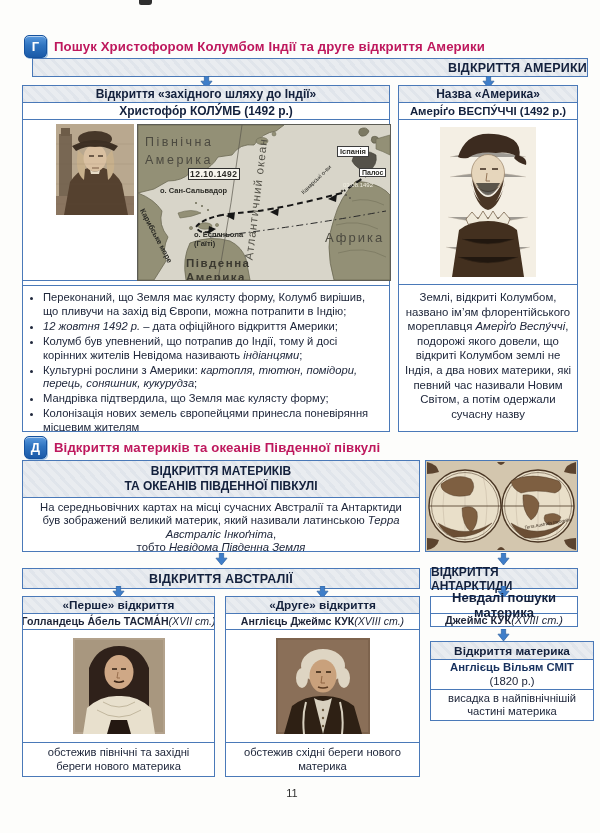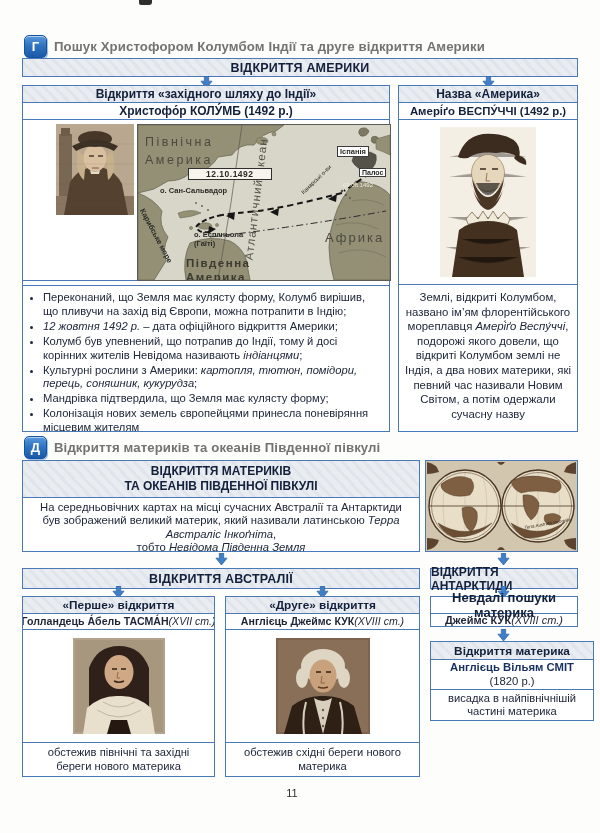--- a/index.html
+++ b/index.html
@@ -4,21 +4,21 @@
 <style>
   html,body{margin:0;padding:0;background:#ffffff;}
   .page{position:relative;width:600px;height:833px;background:#fdfdfb;overflow:hidden;
         font-family:"Liberation Sans","DejaVu Sans",sans-serif;color:#1d2438;}
   .speck{position:absolute;left:139px;top:0;width:13px;height:5px;background:#2f2f2f;border-radius:0 0 3px 2px;}
   
   .badge{position:absolute;width:21px;height:21px;border-radius:5px;
          background:linear-gradient(180deg,#5a9ade 0%,#2f74c0 45%,#1b5aa8 100%);
          border:1px solid #16529e;box-shadow:inset 0 1px 0 rgba(255,255,255,.55),1px 1px 0 #9fc2e4;
          color:#fff;font-weight:bold;font-size:13px;display:flex;align-items:center;justify-content:center;}
-  .sec-title{position:absolute;color:#737373;font-weight:bold;font-size:13.2px;letter-spacing:.1px;}
+  .sec-title{position:absolute;color:#be185d;font-weight:bold;font-size:13.2px;letter-spacing:.1px;}
   
   .box{position:absolute;border:1.4px solid #4a79b8;background:#fff;box-sizing:border-box;display:flex;flex-direction:column;}
   .row{display:flex;align-items:center;justify-content:center;border-bottom:1.3px solid #4a79b8;
        font-weight:bold;flex:0 0 auto;text-align:center;}
   .row.noline{border-bottom:none;}
   .shaded{background:#e9ecf0;background-image:repeating-linear-gradient(47deg,rgba(110,135,170,.07) 0 3px,rgba(255,255,255,0) 3px 8px);}
   .b125{font-size:12.5px;color:#13203c;letter-spacing:.2px;}
   .b12{font-size:12px;color:#13203c;}
   .hrow{height:16px;}
   .it{font-style:italic;}
@@ -35,21 +35,21 @@
   .legend{position:absolute;left:7px;top:117px;width:106px;font-size:10px;font-weight:bold;color:#2d2d2d;line-height:1.35;}
   .legend svg{display:block;margin:0 0 3px 1px;}
   
   .cmap{position:absolute;left:114px;top:4px;width:252px;height:155px;border:1px solid #5c5c55;background:#d8d5c9;overflow:hidden;}
   .ml{position:absolute;white-space:pre-line;color:#2b2b26;}
   .ml-na{left:7px;top:8px;font-size:12.5px;letter-spacing:2.5px;color:#4c4a40;line-height:1.45;}
   .ml-atl{left:38px;top:68px;width:160px;text-align:center;transform:rotate(-83deg);font-size:11.5px;letter-spacing:1.2px;color:#514f46;}
   .ml-spain{left:199px;top:21px;background:#fff;border:1px solid #3c3c3c;padding:0 2px;font-size:7.5px;font-weight:bold;white-space:nowrap;}
   .ml-palos{left:221px;top:43px;background:#fff;border:1px solid #3c3c3c;padding:0 2px;font-size:7px;font-weight:bold;white-space:nowrap;}
   .ml-dep{left:205px;top:57px;font-size:6px;color:#efece0;white-space:nowrap;}
-  .ml-arr{left:50px;top:43px;background:#f6f4ec;border:1px solid #2e2e2e;padding:0 17px;font-size:8.5px;font-weight:bold;letter-spacing:.5px;white-space:nowrap;}
+  .ml-arr{left:50px;top:43px;background:#f6f4ec;border:1px solid #2e2e2e;padding:0 1px;font-size:8.5px;font-weight:bold;letter-spacing:.5px;white-space:nowrap;}
   .ml-ss{left:22px;top:61px;font-size:7.5px;font-weight:bold;white-space:nowrap;}
   .ml-carib{left:8px;top:82px;width:72px;font-size:7.5px;font-weight:bold;transform:rotate(62deg);transform-origin:left top;white-space:nowrap;}
   .ml-esp{left:56px;top:105px;font-size:7.5px;font-weight:bold;line-height:1.2;}
   .ml-canary{left:162px;top:66px;font-size:5.8px;transform:rotate(-44deg);transform-origin:left top;white-space:nowrap;}
   .ml-africa{left:187px;top:105px;font-size:13px;letter-spacing:2px;color:#4c4a40;}
   .ml-sa{left:48px;top:131px;font-size:11.5px;font-weight:bold;letter-spacing:1.5px;color:#3b3930;line-height:1.25;}
   
   .vport{flex:0 0 164px;border-bottom:1.3px solid #4a79b8;display:flex;align-items:center;justify-content:center;background:#fff;}
   .vtext{flex:1 1 auto;padding:5px 6px 0 6px;font-size:11.4px;line-height:14.6px;text-align:center;color:#20283c;}
   
@@ -73,21 +73,21 @@
 </style>
 </head>
 <body>
 
 <div class="page">
   <div class="speck"></div>
 
   <div class="badge" style="left:24px;top:35px;">Г</div>
   <div class="sec-title" style="left:54px;top:39px;width:520px;">Пошук Христофором Колумбом Індії та друге відкриття Америки</div>
 
-  <div class="box shaded" style="left:22px;top:58px;width:556px;height:19px;align-items:center;justify-content:center;flex-direction:row;">
+  <div class="box shaded" style="left:32px;top:58px;width:556px;height:19px;align-items:center;justify-content:flex-end;flex-direction:row;">
     <span class="b125" style="font-weight:bold;">ВІДКРИТТЯ АМЕРИКИ</span>
   </div>
   <svg class="dar" style="left:200px;top:76px;" viewBox="0 0 13 14">
       <path d="M4 0h5v6h4l-6.5 8L0 6h4z" fill="#3f7ec9" stroke="#2b5f9e" stroke-width="0.8"></path>
     </svg>
   <svg class="dar" style="left:482px;top:76px;" viewBox="0 0 13 14">
       <path d="M4 0h5v6h4l-6.5 8L0 6h4z" fill="#3f7ec9" stroke="#2b5f9e" stroke-width="0.8"></path>
     </svg>
 
   <div class="box" style="left:22px;top:85px;width:368px;height:347px;">

